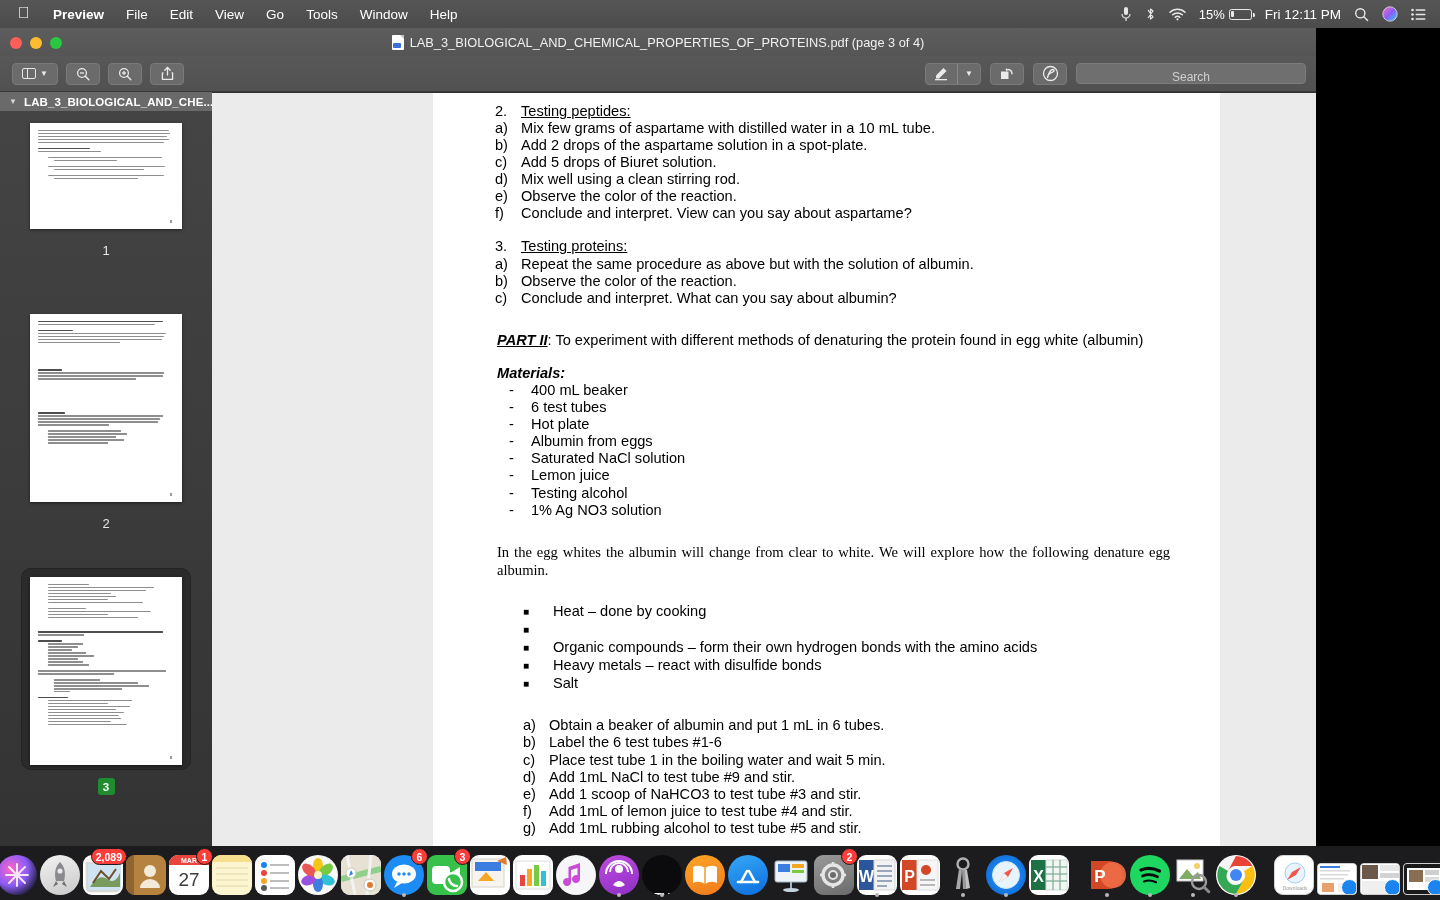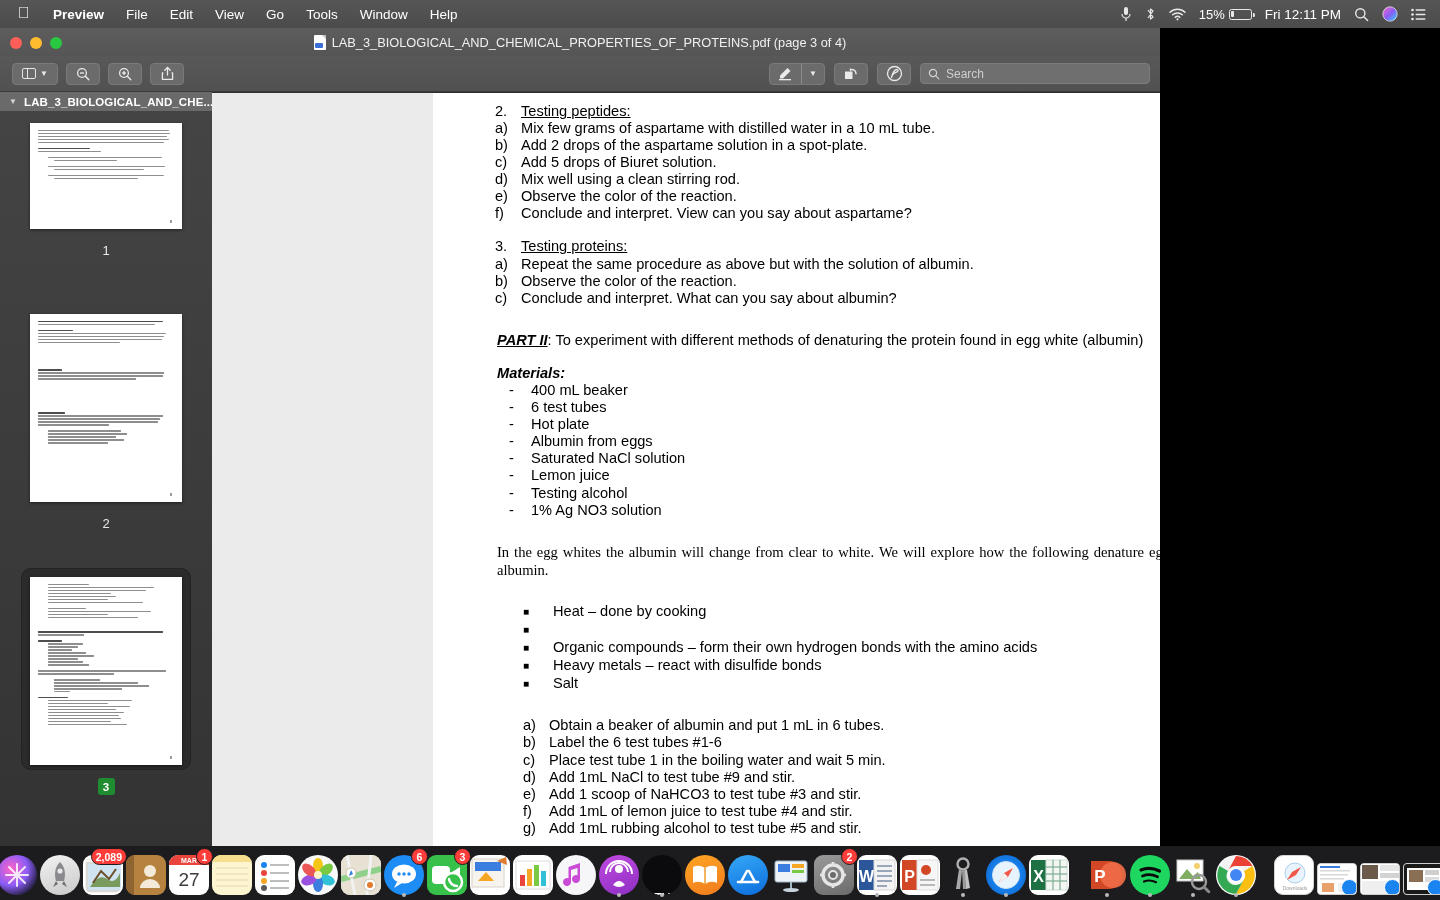--- a/index.html
+++ b/index.html
@@ -32,21 +32,21 @@
   }
   .batt-shell::after {
     content:""; position: absolute; right: -4px; top: 3px;
     width: 2.2px; height: 4.5px; background: #e8e8e8; border-radius: 0 1.5px 1.5px 0;
   }
   .batt-fill { position: absolute; left: 1.2px; top: 1.2px; bottom: 1.2px; width: 3px; background: #e8e8e8; border-radius: 1px; }
   .clock { font-size: 13.5px; }
 
   
   .window {
-    position: absolute; left: 0; top: 28px; width: 1160px; height: 818px;
+    position: absolute; left: 0; top: 28px; width: 1316px; height: 818px;
     background: #3b82f6;
     overflow: hidden;
   }
   .titlebar {
     position: relative; height: 28px; width: 100%;
     background: linear-gradient(180deg,#5d5d5d 0%,#555555 100%);
     display: flex; align-items: center; justify-content: center;
     color: #f0f0f0; font-size: 12.8px;
   }
   .traffic { position: absolute; left: 10px; top: 9px; display: flex; gap: 8px; }
@@ -83,21 +83,21 @@
     color: #eaeaea; font-size: 12px; padding: 0 7px;
   }
   .tbtn.wide { min-width: 46px; gap: 4px; }
   .tbtn.split { padding: 0; }
   .tbtn.split .part { display:flex; align-items:center; justify-content:center; height:100%; padding: 0 7px; }
   .tbtn.split .divider { width:1px; height: 100%; background: #8a8a8a; }
   .searchbox {
     width: 230px; height: 21px; border-radius: 4px;
     background: #6f6f6f; border: 1px solid #7c7c7c;
     display: flex; align-items: center; gap: 6px; padding: 0 7px;
-    color: #cfcfcf; font-size: 12px;
+    color: #cfcfcf; font-size: 12px; flex-direction: column;
   }
   .sidebar-glyph { width: 14px; height: 11px; border: 1.3px solid #e6e6e6; border-radius: 2px; position: relative; }
   .sidebar-glyph::after { content:""; position:absolute; left:4px; top:-1.3px; bottom:-1.3px; width:1.3px; background:#e6e6e6; }
   .chev { font-size: 8px; line-height: 1; }
 
   
   .wbody { position: relative; width: 100%; height: 754px; display: flex; }
 
   .sidebar {
     width: 212px; height: 100%;

